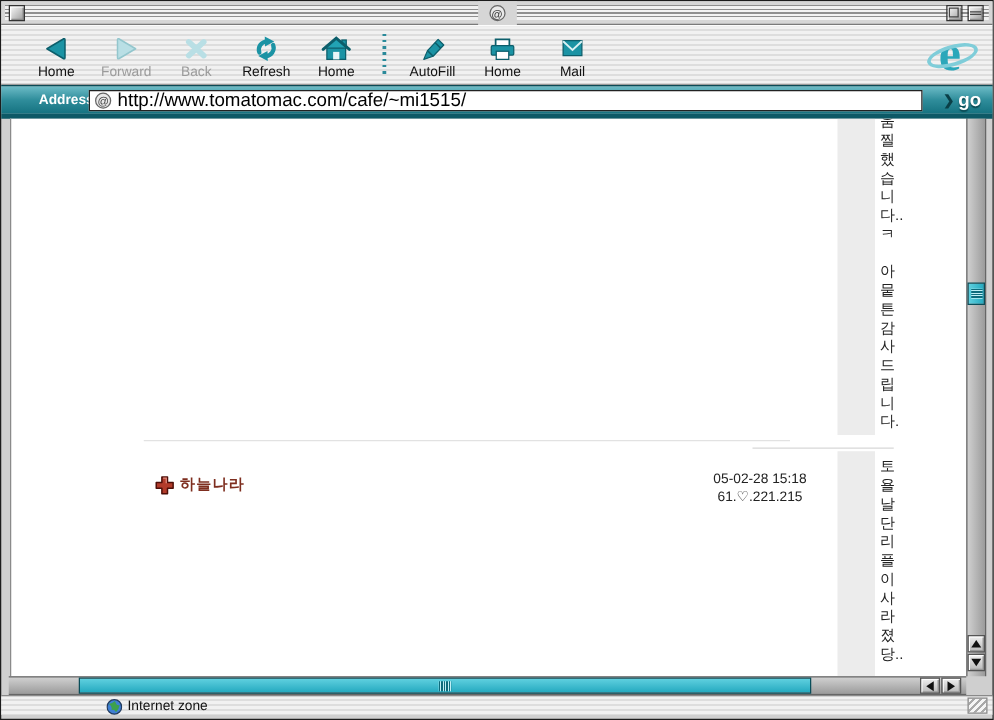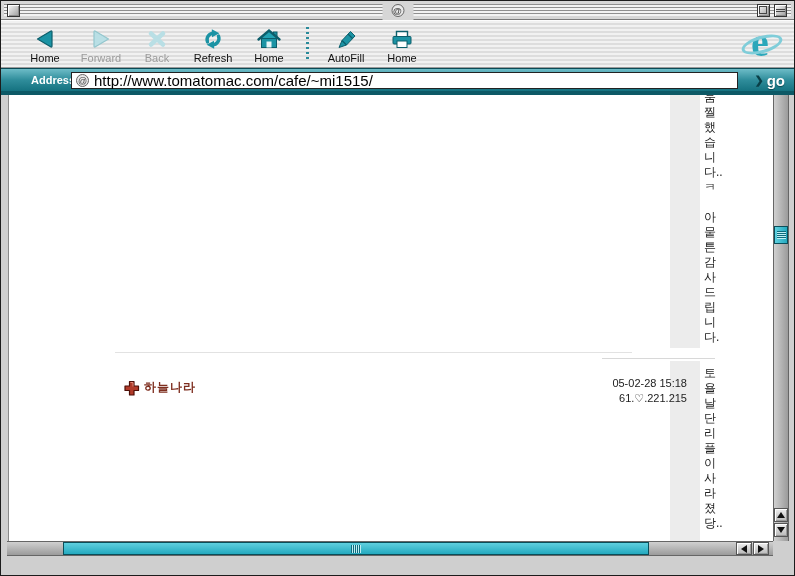--- a/index.html
+++ b/index.html
@@ -69,21 +69,21 @@
              background:#fff; overflow:hidden; border-left:1px solid #8a8a8a; }
   .gray-strip { position:absolute; left:661px; width:30px; background:#ececec; }
   .strip-top { top:0; height:253px; }
   .strip-bottom { top:266px; height:180px; }
   .divider1 { position:absolute; left:106px; top:257px; width:517px; height:1px; background:#e2e2e2; }
   .divider2 { position:absolute; left:593px; top:263px; width:113px; height:1px; background:#d8d8d8; }
   .vtext { position:absolute; left:695px; width:24px; white-space:pre-line;
            font-size:12px; line-height:15px; color:#222; }
   .vtext1 { top:-5px; }
   .vtext2 { top:271px; }
-  .post-meta { position:absolute; left:520px; top:281px; width:158px; text-align:right;
+  .post-meta { position:absolute; left:520px; top:281px; width:158px; text-align:center;
                white-space:pre-line; font-size:11px; line-height:15px; color:#222; }
   .signature { position:absolute; left:115px; top:284px; display:flex; align-items:center; gap:4px; }
   .sig-text { font-size:12px; font-weight:bold; color:#7e2e1f; letter-spacing:1px; }
 
   
   .vscroll { position:absolute; left:772px; top:94px; width:16px; height:446px;
              background:linear-gradient(90deg,#d0d0d0,#9b9b9b);
              border-left:1px solid #666; border-right:1px solid #666; }
   .vthumb { position:absolute; left:0; right:0; top:131px; height:18px;
             background:linear-gradient(90deg,#5fd0df,#24a9bf); border:1px solid #0a4e5a;
@@ -201,20 +201,29 @@
     </div>
     <div class="tb-btn">
       <div class="tb-icon">
         <svg width="28" height="24" viewBox="0 0 28 24">
           <path d="M8.5 10 V4.5 H19.5 V10" fill="#fff" stroke="#0c5e6b" stroke-width="1.4"></path>
           <rect x="5" y="9.5" width="18" height="7.5" rx="1" fill="#1b93a4" stroke="#0c5e6b"></rect>
           <rect x="9" y="14" width="10" height="6.5" fill="#fff" stroke="#0c5e6b"></rect>
         </svg>
       </div>
       <span class="tb-label">Home</span>
+    </div>
+    <div class="tb-btn">
+      <div class="tb-icon">
+        <svg width="28" height="24" viewBox="0 0 28 24">
+          <rect x="6.5" y="5.5" width="15" height="12" fill="#1b93a4" stroke="#0c5e6b"></rect>
+          <path d="M6.5 6 L14 13 L21.5 6" fill="none" stroke="#d9f1f4" stroke-width="1.5"></path>
+        </svg>
+      </div>
+      <span class="tb-label">Mail</span>
     </div>
     <div class="ie-logo">
       <span class="ie-e">e</span>
       <div class="ie-ring"></div>
     </div>
   </div>
 
   <div class="addressbar">
     <span class="addr-label">Address:</span>
     <div class="addr-input-wrap">
@@ -289,14 +298,22 @@
       <div class="grip"></div>
     </div>
     <div class="hbtn left">
       <div class="tri-left"></div>
     </div>
     <div class="hbtn right">
       <div class="tri-right"></div>
     </div>
   </div>
 
+  <div class="statusbar">
+    <svg class="globe" width="13" height="13" viewBox="0 0 13 13">
+      <circle cx="6.5" cy="6.5" r="5.8" fill="#3f7fd4" stroke="#223b5e"></circle>
+      <path d="M2 4.2 Q5 6 4.2 9 Q7 8 7.8 10.8 Q9.8 9 10.8 5 Q8 6 7 1.8 Q4.8 3.8 2 4.2" fill="#3da04d"></path>
+    </svg>
+    <span class="status-text">Internet zone</span>
+    <div class="resize-grip"></div>
+  </div>
 
 </div>
 
 </body></html>

